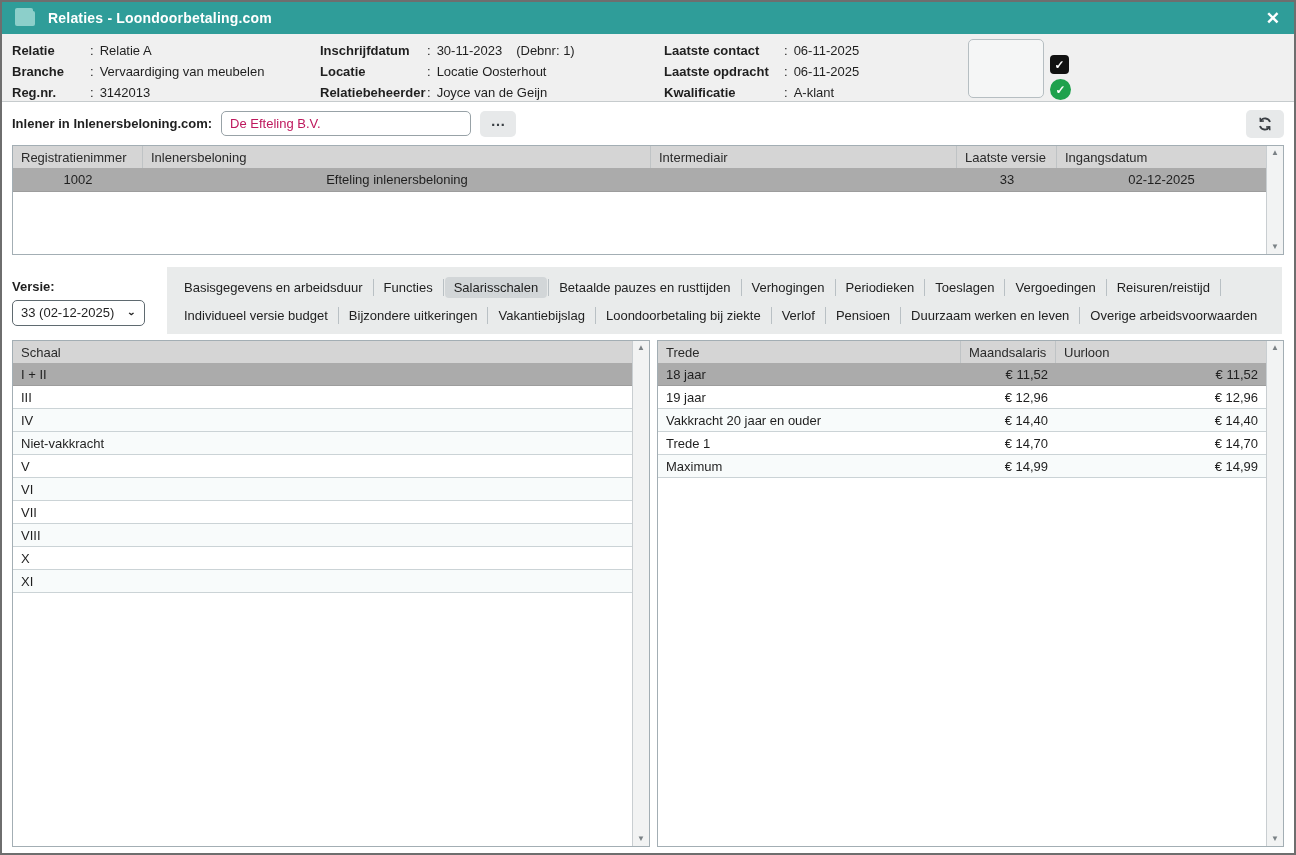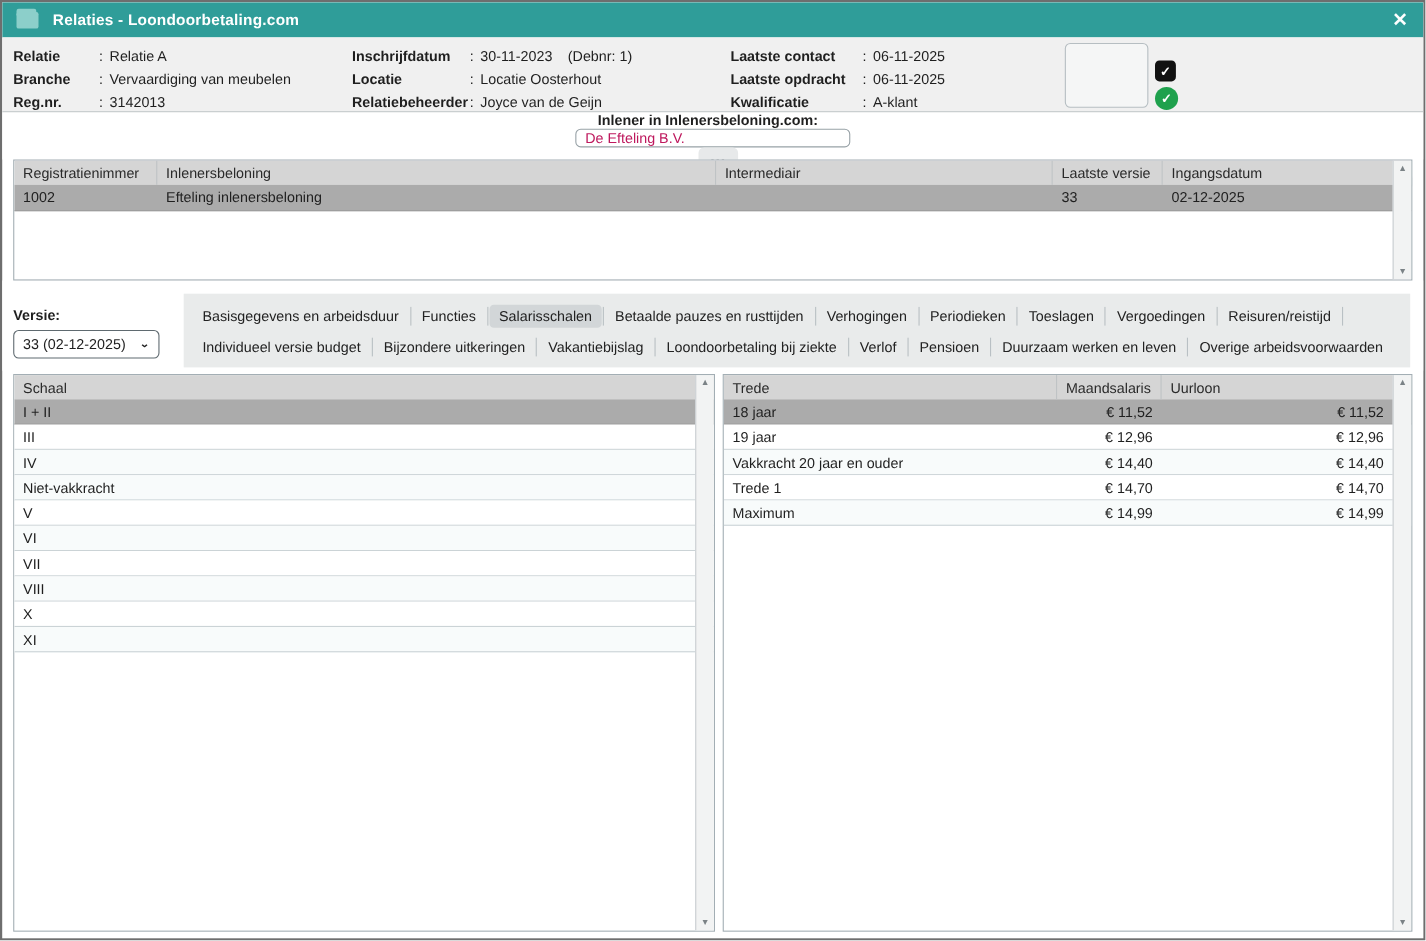--- a/index.html
+++ b/index.html
@@ -57,21 +57,21 @@
     border-radius:4px; color:#fff; font-size:12px; font-weight:bold;
     display:flex; align-items:center; justify-content:center; cursor:pointer;
   }
   .check-green {
     position:absolute; top:38px; left:0; width:21px; height:21px; background:#1FA14D;
     border-radius:50%; color:#fff; font-size:12px; font-weight:bold;
     display:flex; align-items:center; justify-content:center;
   }
 
   
-  .inlener-row { height:43px; display:flex; align-items:center; padding:0 10px; background:#fff;flex-direction:column; }
+  .inlener-row { height:43px; display:flex; align-items:center; padding:0 10px; background:#fff; }
   .inlener-row .lbl { font-weight:bold; margin-right:9px; }
   .inlener-input {
     width:250px; height:25px; border:1px solid #98A2A7; border-radius:5px;
     padding:0 8px; font: inherit; color:#be185d; background:#fff; outline:none;
   }
   .btn-ellipsis {
     margin-left:9px; width:36px; height:26px; background:#E7E9EA; border:none;
     border-radius:5px; font-size:15px; font-weight:bold; color:#3a3f44; cursor:pointer;
     display:flex; align-items:center; justify-content:center; padding-bottom:6px;
   }
@@ -96,21 +96,21 @@
   .vscroll {
     position:absolute; top:0; right:0; bottom:0; width:17px;
     background:#F2F3F3; border-left:1px solid #c9ced1;
     display:flex; flex-direction:column; justify-content:space-between; align-items:center;
     padding:3px 0; cursor:pointer;
   }
   .vscroll .arr { font-size:8px; color:#7b8286; line-height:1; }
 
   
   .reg-table { margin:0 10px; height:110px; }
-  .reg-table .grid-head, .reg-table .grid-row { padding-right:17px; }
+  .reg-table .grid-head, .reg-table .grid-row { padding-right:17px;text-align:center; }
   .reg-c0 { width:130px; } .reg-c1 { width:508px; } .reg-c2 { width:306px; }
   .reg-c3 { width:100px; } .reg-c4 { flex:1; }
   .reg-table .grid-row { height:24px; }
 
   
   .versie-tabs { display:flex; padding:9px 12px 0 10px; background:#fff; height:82px;align-items:center; }
   .versie-box { width:155px; padding-top:3px; }
   .versie-box .lbl { font-weight:bold; margin-bottom:6px; }
   .versie-select {
     width:133px; height:26px; border:1px solid #5f6a70; border-radius:5px; background:#fff;

